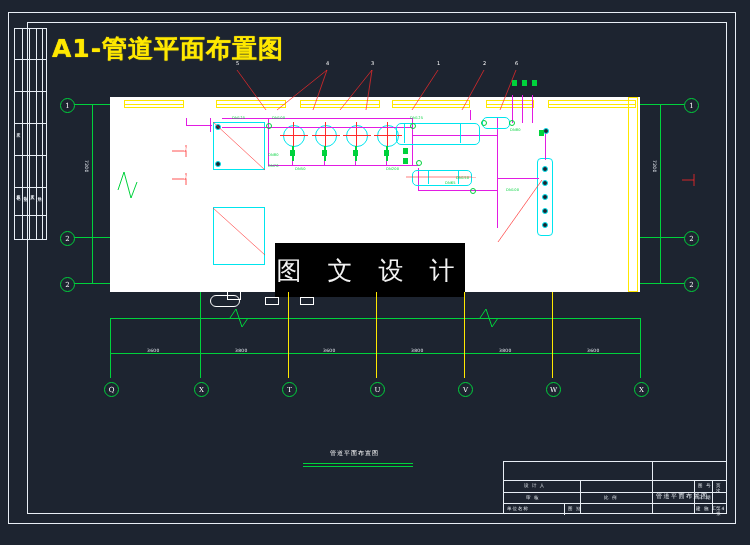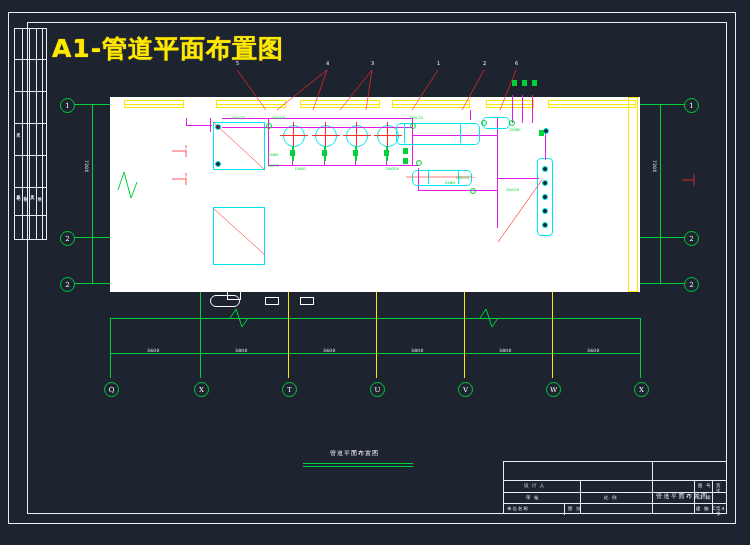--- a/index.html
+++ b/index.html
@@ -273,20 +273,23 @@
   <div class="glab" style="left:410px;top:116px;">DN125</div>
   <div class="glab" style="left:268px;top:153px;">DN80</div>
   <div class="glab" style="left:268px;top:164px;">DN70</div>
   <div class="glab" style="left:295px;top:167px;">DN50</div>
   <div class="glab" style="left:386px;top:167px;">DN200</div>
   <div class="glab" style="left:456px;top:176px;">DN150</div>
   <div class="glab" style="left:506px;top:188px;">DN100</div>
   <div class="glab" style="left:445px;top:181px;">DN65</div>
   <div class="glab" style="left:510px;top:128px;">DN80</div>
 
+  <div class="abs wm">
+    <span>图 文 设 计</span>
+  </div>
 
   <div class="ln g" style="left:110px;top:353px;width:530px;height:1px;"></div>
 
   <div class="ln g" style="left:110px;top:318px;width:1px;height:60px;"></div>
   <div class="ln g" style="left:200px;top:292px;width:1px;height:86px;"></div>
   <div class="ln y" style="left:288px;top:292px;width:1px;height:86px;"></div>
   <div class="ln y" style="left:376px;top:292px;width:1px;height:86px;"></div>
   <div class="ln y" style="left:464px;top:292px;width:1px;height:86px;"></div>
   <div class="ln y" style="left:552px;top:292px;width:1px;height:86px;"></div>
   <div class="ln g" style="left:640px;top:318px;width:1px;height:60px;"></div>

